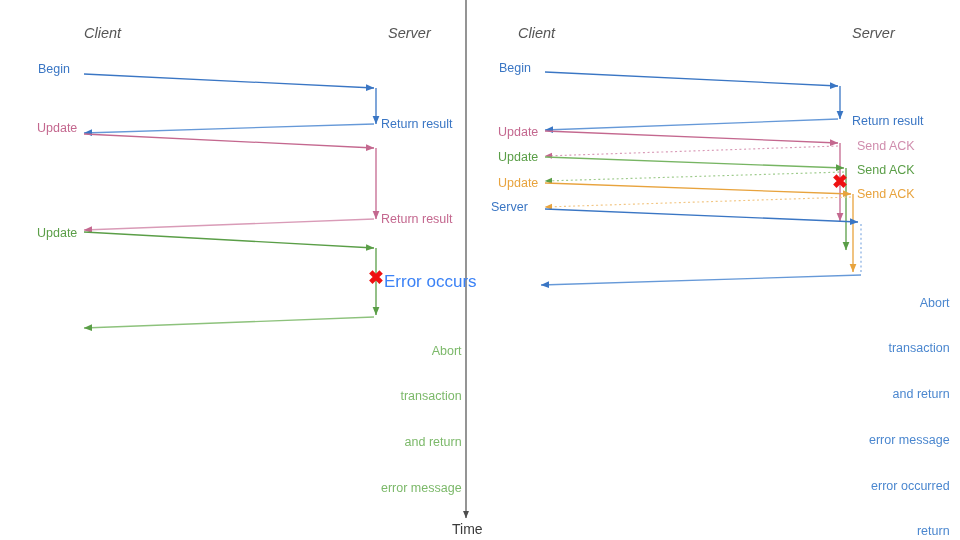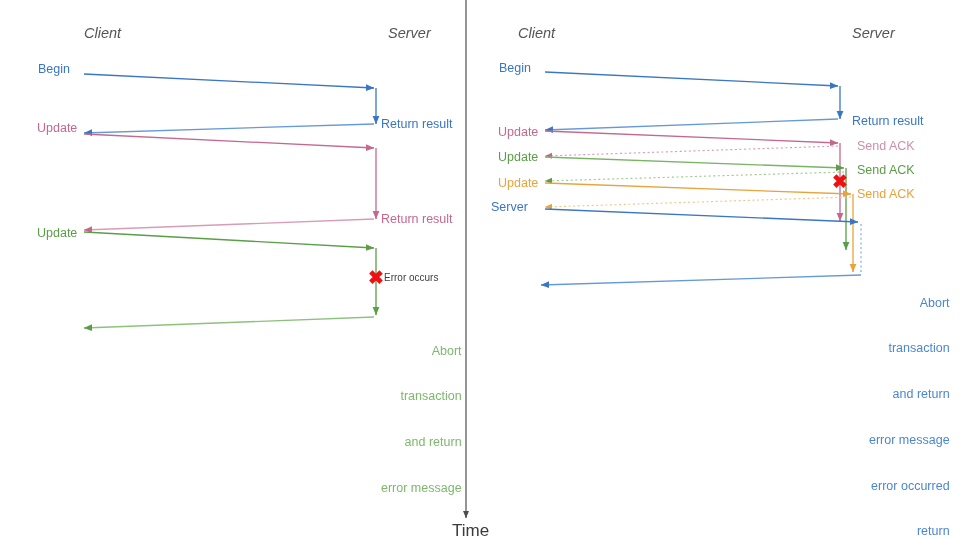--- a/index.html
+++ b/index.html
@@ -36,33 +36,33 @@
     font-style: italic;
     font-size: 14.5px;
     color: #555555;
     margin-left: 36px;
   }
   .caption {
     font-size: 15px;
     color: #1a1a1a;
   }
   .time-label {
-    font-size: 17px;
+    font-size: 14px;
     color: #3b3b3b;
   }
   .msg {
     font-size: 12.5px;
     text-align: right;
   }
   .msg.block {
     line-height: 1.22;
   }
   .err {
-    font-size: 10px;
-    color: #404040;
+    font-size: 17px;
+    color: #3b82f6;
   }
   .xmark {
     position: absolute;
     font-size: 19px;
     font-weight: bold;
     color: #ee1111;
     font-family: "Liberation Sans", sans-serif;
     line-height: 1;
   }
 </style>

